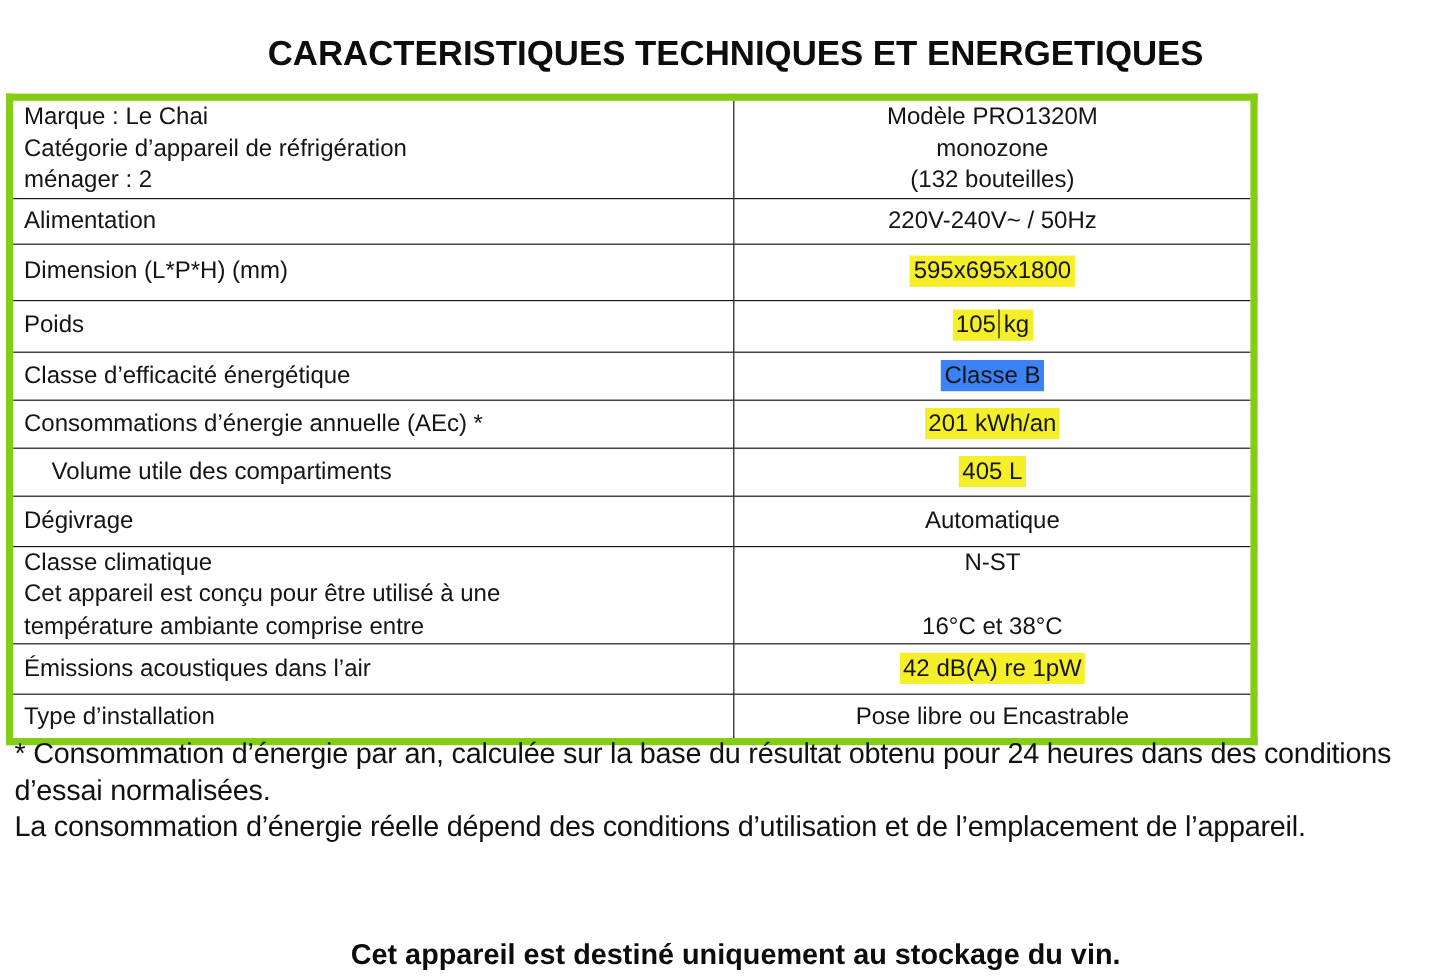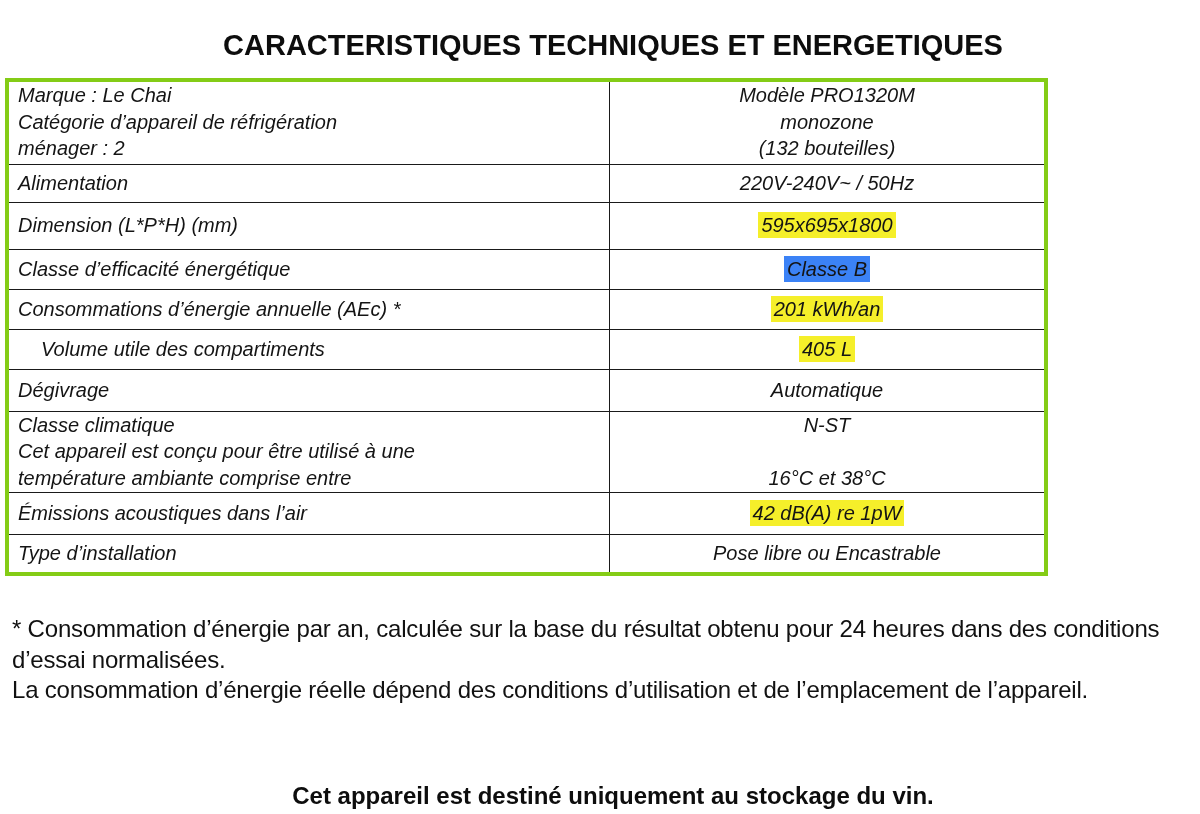--- a/index.html
+++ b/index.html
@@ -26,22 +26,21 @@
       letter-spacing: 0px;
       line-height: 44px;
       color: #0d0d0d;
     }
     table.specs {
       position: absolute;
       left: 5px;
       top: 78px;
       width: 1043px;
       border-collapse: collapse;
-      border: 4px solid #84cc16;
-      font-style: italic;
+      border: 6px solid #84cc16;
     }
     table.specs td {
       border: 1.5px solid #1a1a1a;
       font-size: 20px;
       line-height: 26.5px;
       padding: 0 9px;
       vertical-align: top;
       color: #141414;
     }
     table.specs td.label {
@@ -114,20 +113,26 @@
       <td class="value" style="vertical-align:middle;">220V-240V~ / 50Hz</td>
     </tr>
 
     <tr style="height:47px;">
       <td class="label" style="vertical-align:middle;">Dimension (L*P*H) (mm)</td>
       <td class="value" style="vertical-align:middle;">
         <span class="hl" style="background: rgb(245, 239, 42);">595x695x1800</span>
       </td>
     </tr>
 
+    <tr style="height:43px;">
+      <td class="label" style="vertical-align:middle;">Poids</td>
+      <td class="value" style="vertical-align:middle;">
+        <span class="hl" style="background: rgb(245, 239, 42);"><span>105</span><span class="caret"></span><span>kg</span></span>
+      </td>
+    </tr>
 
     <tr style="height:40px;">
       <td class="label" style="vertical-align:middle;">Classe d’efficacité énergétique</td>
       <td class="value" style="vertical-align:middle;">
         <span class="hl" style="background: #3b82f6;">Classe B</span>
       </td>
     </tr>
 
     <tr style="height:40px;">
       <td class="label" style="vertical-align:middle;">Consommations d’énergie annuelle (AEc) *</td>

